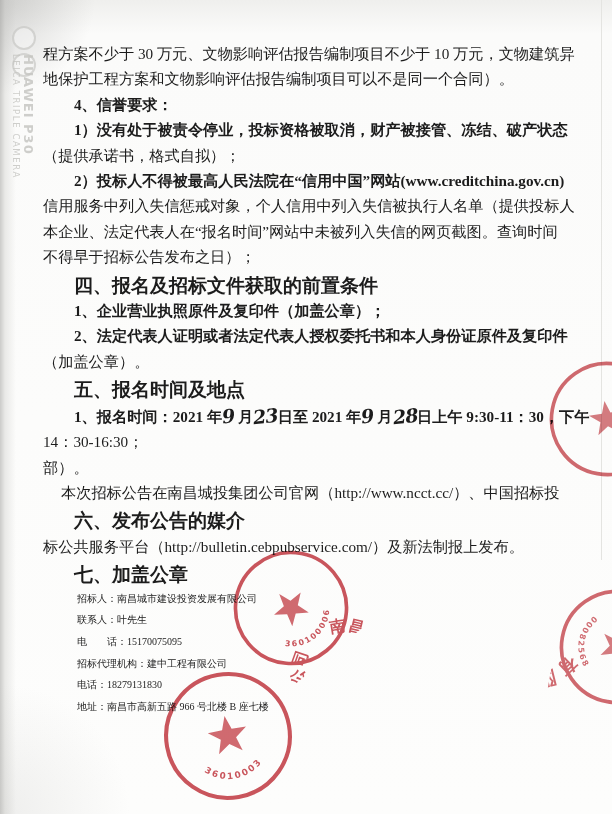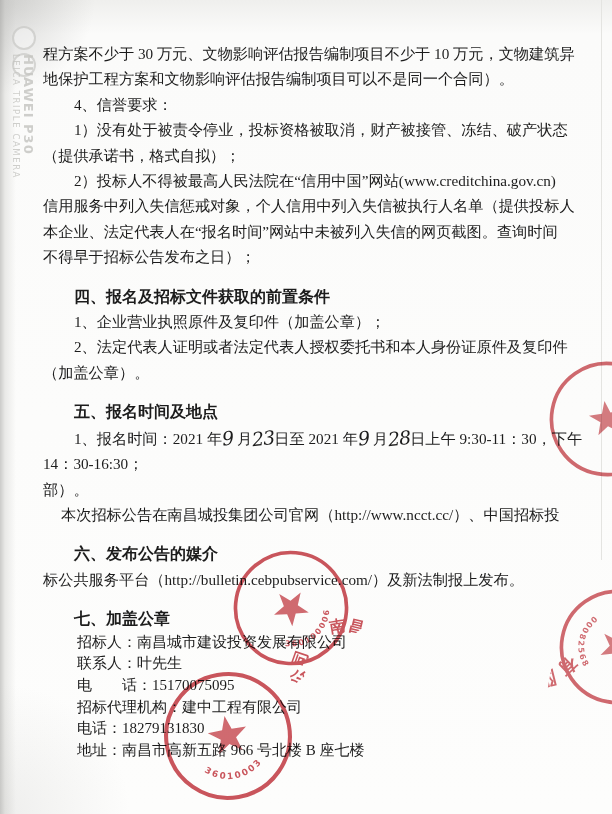--- a/index.html
+++ b/index.html
@@ -17,24 +17,24 @@
   
   .wm{position:absolute;left:10px;top:26px;}
   .wm-ring{width:20px;height:20px;border:2.5px solid rgba(185,185,183,.55);border-radius:50%;margin:0 0 3px 2px;background:rgba(250,250,249,.4);}
   .wm-text{position:absolute;left:36px;top:54px;transform:rotate(90deg);transform-origin:top left;white-space:nowrap;color:rgba(197,197,194,.85);}
   .wm-brand{font-family:"DejaVu Sans",sans-serif;font-weight:bold;font-size:13px;letter-spacing:1px;}
   .wm-sub{font-family:"DejaVu Sans",sans-serif;font-size:8.5px;letter-spacing:1.6px;}
   
   .doc{position:absolute;left:43px;top:41px;width:565px;}
   .ln{margin:0;white-space:nowrap;}
   .b{font-size:15.2px;line-height:25.4px;}
-  .h{font-size:16px;line-height:25.4px;font-weight:bold;padding-left:31px;margin-top:14px;}
-  .i1{padding-left:31px;}
+  .h{font-size:19px;line-height:25.4px;font-weight:bold;padding-left:31px;margin-top:3px;}
+  .i1{padding-left:31px;font-weight:bold;}
   .i2{padding-left:18px;}
-  .c{font-size:15px;line-height:21.7px;padding-left:34px;}
+  .c{font-size:10px;line-height:21.7px;padding-left:34px;}
   .hw{font-family:"DejaVu Serif",serif;font-style:italic;font-size:19px;display:inline-block;transform:rotate(-6deg);position:relative;top:1px;letter-spacing:-1px;}
   
   .seal{position:absolute;mix-blend-mode:multiply;}
   .seal-ring{fill:none;stroke:#c23840;stroke-width:6;}
   .seal-text{fill:#c23840;font-family:"DejaVu Sans",sans-serif;font-weight:bold;}
   .seal-num{fill:#c23840;font-family:"DejaVu Sans",sans-serif;font-weight:bold;font-size:13px;letter-spacing:3px;}
   .seal-star{fill:#c23840;fill-opacity:.88;}
   .o75{opacity:.75;}.o85{opacity:.85;}
 </style>
 </head>

